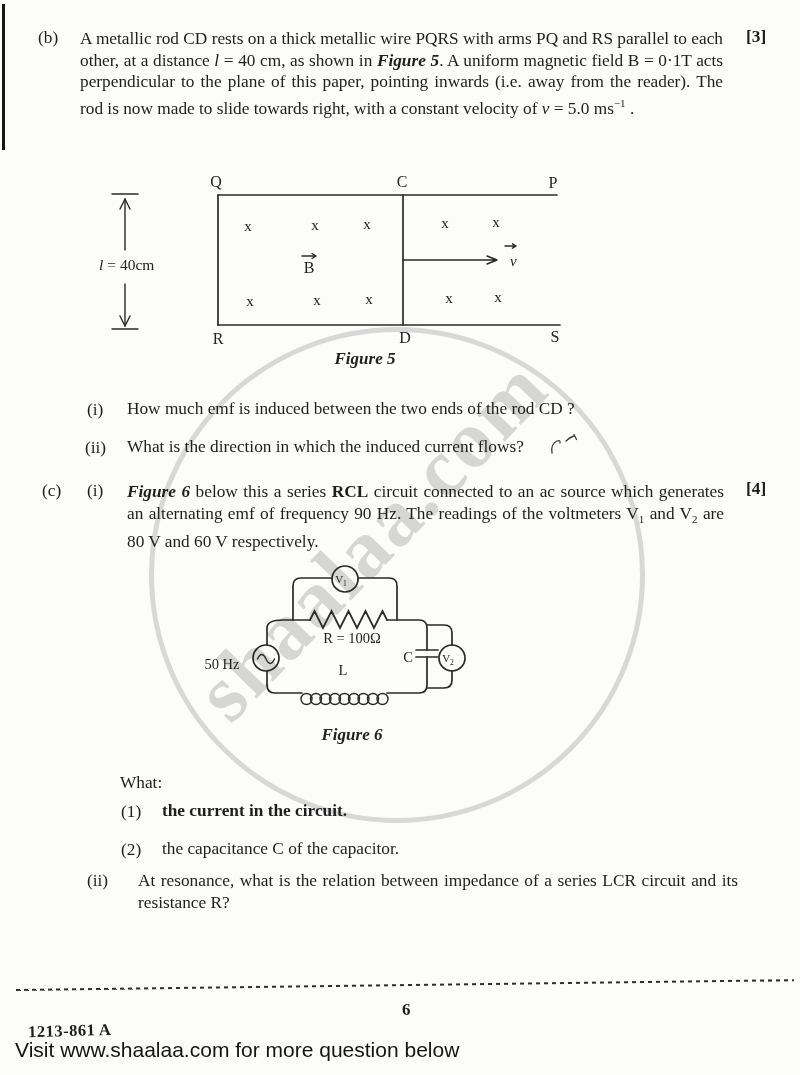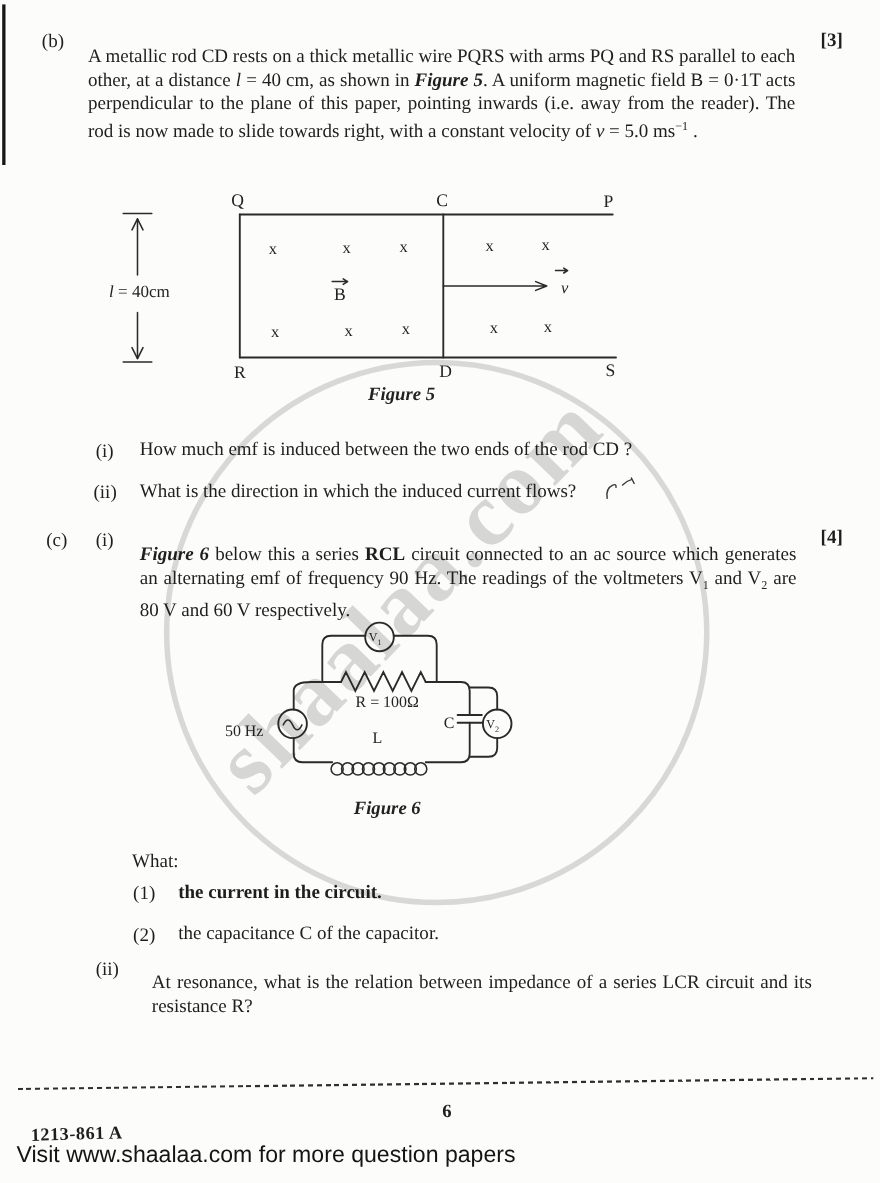--- a/index.html
+++ b/index.html
@@ -18,21 +18,21 @@
   }
   #wm-text{
     z-index:0;left:372px;top:540px;
     transform:translate(-50%,-50%) rotate(-46deg);
     font-size:82px;font-weight:700;letter-spacing:3px;white-space:nowrap;
     color:rgba(158,158,158,.40);
   }
   
   .qlabel{font-size:17.3px;}
   .marks{font-size:17.3px;font-weight:700;}
-  .para{font-size:17.3px;line-height:21.6px;text-align:justify;margin-top:12px;}
+  .para{font-size:17.3px;line-height:21.6px;text-align:justify;}
   .qline{font-size:17.3px;white-space:nowrap;}
   .figref{font-weight:700;font-style:italic;}
   .ital{font-style:italic;}
   .bold{font-weight:700;}
   sup{font-size:11px;}
   sub{font-size:11px;}
   
   svg{overflow:visible;}
   svg text{font-family:"Liberation Serif","DejaVu Serif",serif;fill:#222;}
   .wire{stroke:#2a2a2a;stroke-width:1.7;fill:none;stroke-linecap:round;}
@@ -168,13 +168,13 @@
 <span class="abs layer qline" style="left:162px;top:801px;font-weight:bold;">the current in the circuit.</span>
 <span class="abs layer qlabel" style="left:121px;top:840px;">(2)</span>
 <span class="abs layer qline" style="left:162px;top:839px;">the capacitance C of the capacitor.</span>
 
 <span class="abs layer qlabel" style="left:87px;top:871px;">(ii)</span>
 <div class="abs layer para" style="left:138px;top:870px;width:600px;">At resonance, what is the relation between impedance of a series LCR circuit and its resistance R?</div>
 
 <div id="dashed-rule" class="abs layer"></div>
 <span id="page-number" class="abs layer">6</span>
 <span id="paper-code" class="abs layer">1213-861 A</span>
-<span id="footer-promo" class="abs layer">Visit www.shaalaa.com for more question papers</span>
+<span id="footer-promo" class="abs layer">Visit www.shaalaa.com for more question below</span>
 
 </body></html>

